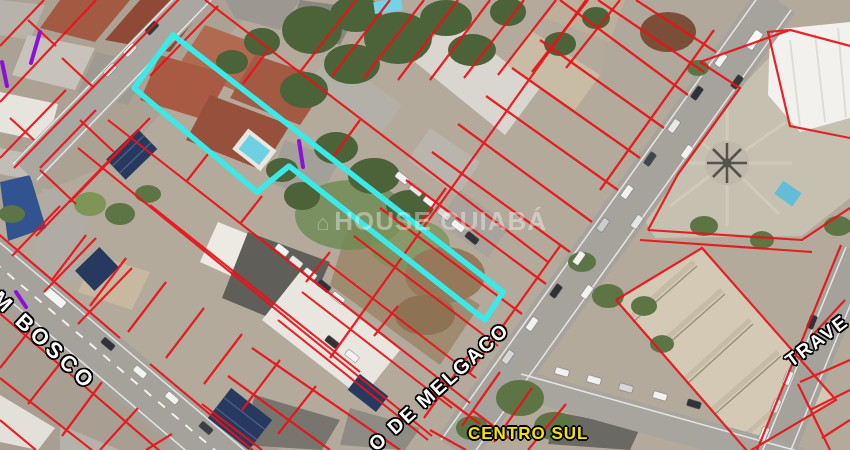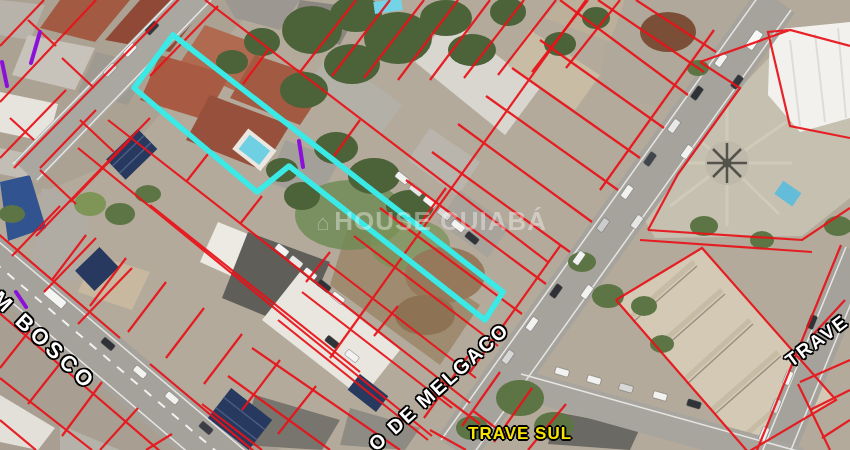--- a/index.html
+++ b/index.html
@@ -397,18 +397,18 @@
     <polygon class="cyan-outline" points="173,35 503,292 485,320 289,166 257,192 134,88"></polygon>
   </g>
 </svg>
 
 <div class="map-label street-label" id="label-dom-bosco">M BOSCO</div>
 
 <div class="map-label street-label" id="label-melgaco">O DE MELGACO</div>
 
 <div class="map-label street-label" id="label-travessa">TRAVE</div>
 
-<div class="map-label" id="label-centro-sul">TRAVE SUL</div>
+<div class="map-label" id="label-centro-sul">CENTRO SUL</div>
 
 <div class="map-label" id="watermark">
   <span class="wm-icon">⌂</span><span>HOUSE CUIABÁ</span>
 </div>
 </div>
 
 </body></html>

